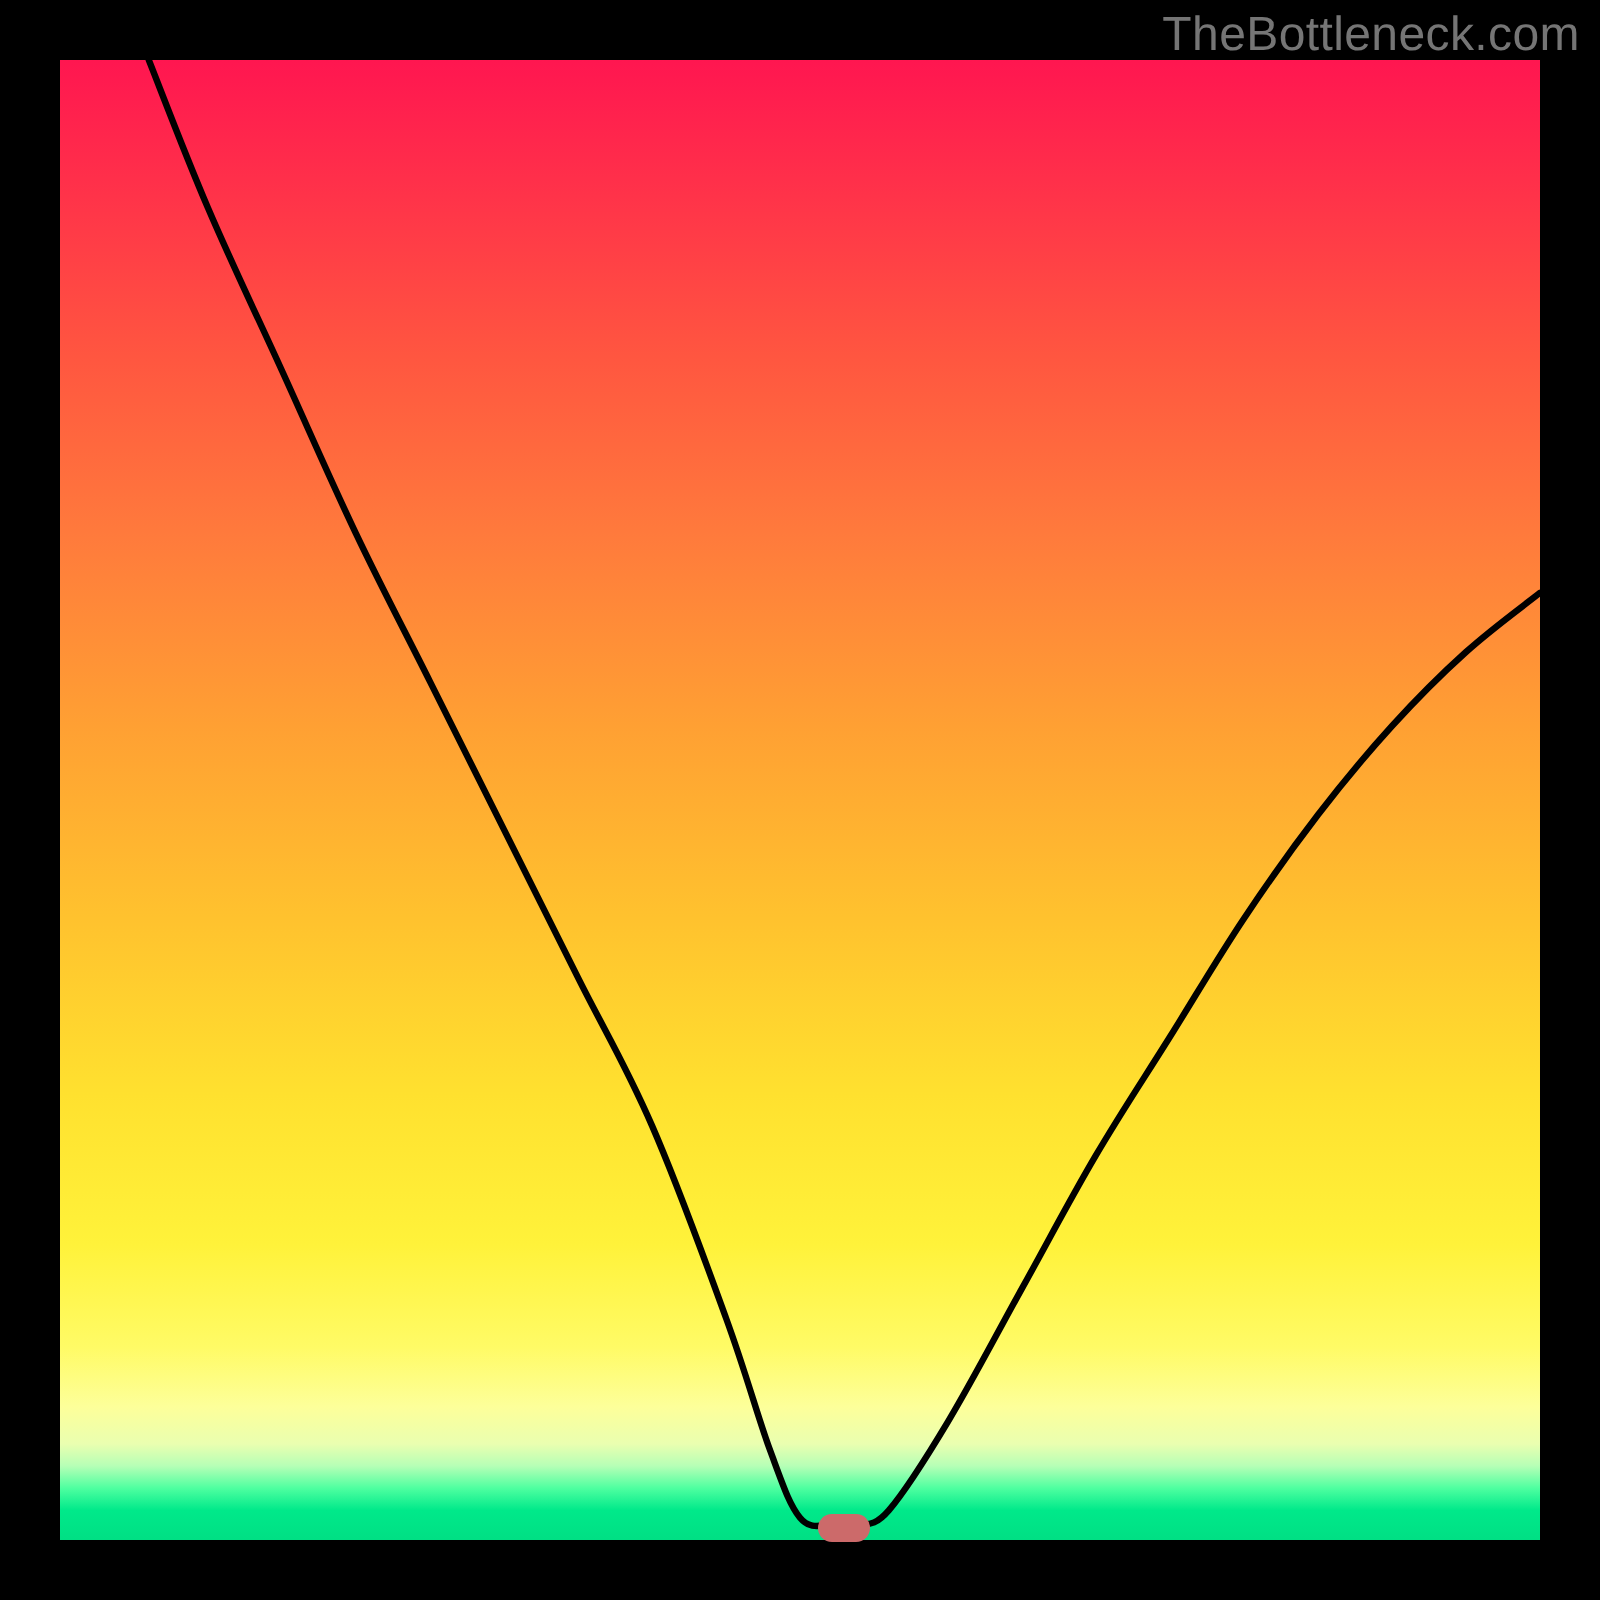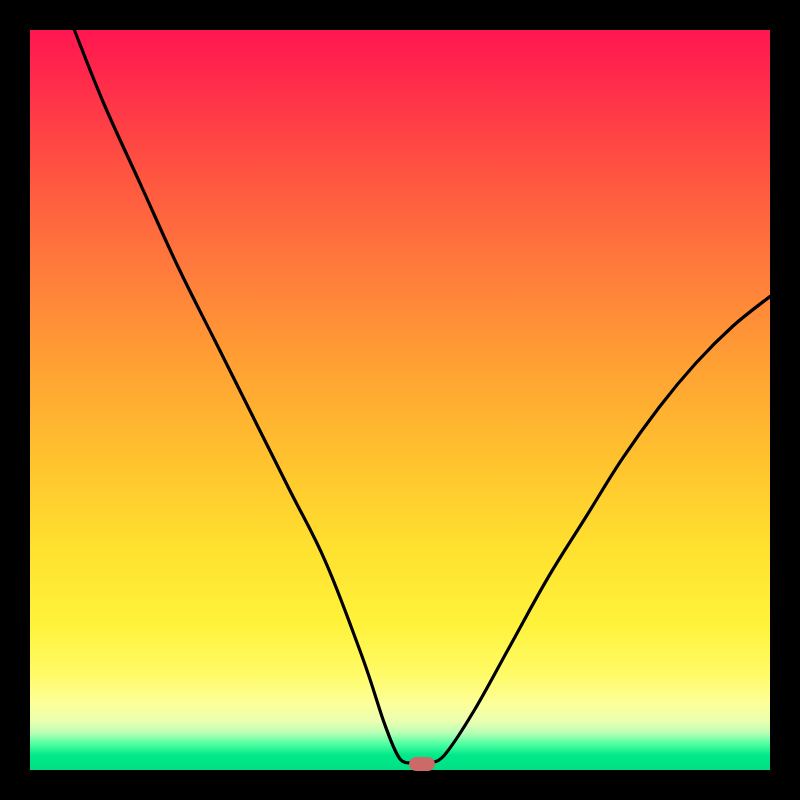--- a/index.html
+++ b/index.html
@@ -74,20 +74,21 @@
     height: 14px;
     border-radius: 7px;
     background: #cc6a6a;
     transform: translate(-50%, -50%);
   }
 </style>
 </head>
 <body>
 
 <div class="frame">
+  <div class="watermark">TheBottleneck.com</div>
 
   <div class="plot-area">
     <svg class="curve-svg" viewBox="0 0 740 740">
       <path class="curve-path" id="path-left" d="M 44.4 0 C 49.728 13.32, 62.012 46.028000000000006, 74 74 C 85.988 101.972, 97.68 126.09599999999999, 111 155.39999999999998 C 124.32 184.70399999999998, 134.68 208.82799999999995, 148 236.79999999999995 C 161.32 264.77199999999993, 171.68 284.16, 185 310.8 C 198.32 337.44, 208.68 358.16, 222 384.8 C 235.32 411.44, 245.68 432.16, 259 458.8 C 272.32 485.44, 282.68 502.164, 296 532.8 C 309.32 563.4359999999999, 322.344 599.696, 333 629 C 343.656 658.304, 348.53999999999996 677.618, 355.2 695.6 C 361.86 713.582, 364.67199999999997 722.24, 370 728.9 C 375.32800000000003 735.56, 382.136 731.934, 384.8 732.6"></path>
       <path class="curve-path" id="path-right" d="M 399.6 732.6 C 402.264 731.268, 406.408 734.5240000000001, 414.40000000000003 725.2 C 422.39200000000005 715.876, 432.012 700.78, 444 680.8 C 455.988 660.8199999999999, 467.68 638.176, 481 614.2 C 494.32 590.224, 504.68 570.244, 518 547.6 C 531.32 524.956, 541.68 509.712, 555 488.4 C 568.32 467.08799999999997, 578.68 449.17999999999995, 592 429.2 C 605.32 409.22, 615.68 394.71600000000007, 629 377.40000000000003 C 642.32 360.084, 652.68 347.65199999999993, 666 332.99999999999994 C 679.32 318.34799999999996, 689.68 307.988, 703 296 C 716.32 284.012, 733.34 271.728, 740 266.4"></path>
     </svg>
     <div class="marker" id="marker" style="left: 392.2px; top: 734.08px; background: rgb(204, 106, 106);"></div>
   </div>
 </div>
 

